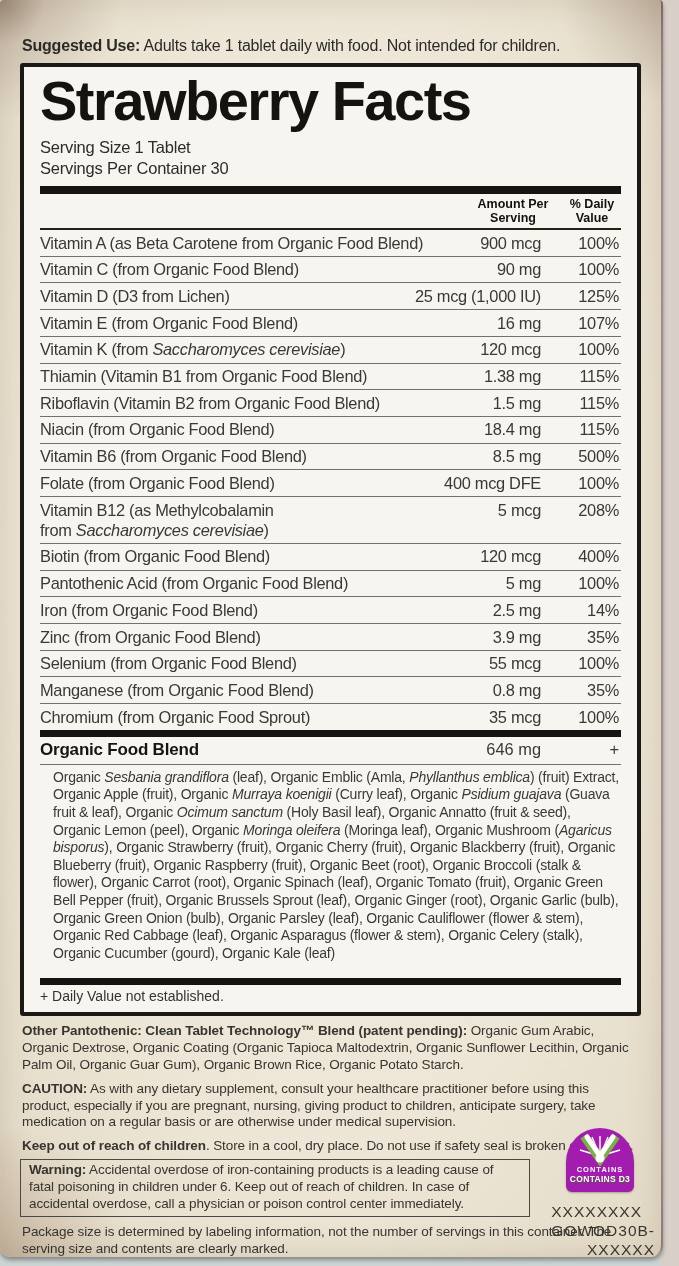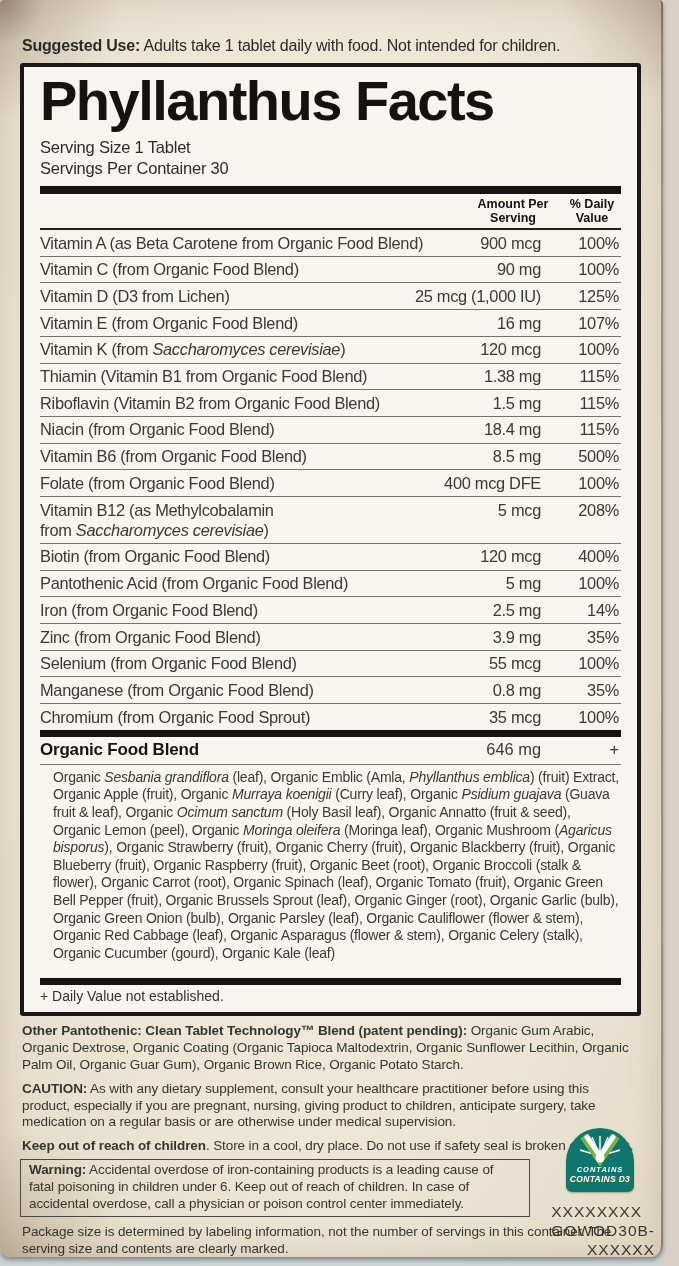--- a/index.html
+++ b/index.html
@@ -71,45 +71,44 @@
     margin:4px 2px 0 0;width:492px;
     border:1.5px solid #4a4842;padding:2px 8px 4px 8px;
     font-size:13.5px;line-height:16.8px;color:#37352f;letter-spacing:-0.1px;
   }
   .pkg{max-width:600px;}
   .made{max-width:460px;margin-top:6px;}
 
   .right-col{position:absolute;right:24px;top:1128px;width:110px;text-align:center;}
   .badge{
     display:inline-block;position:relative;width:68px;height:64px;
-    background:#0f766e;
+    background:#a21caf;
     border-radius:34px 34px 6px 6px;
     box-shadow:0 1px 2px rgba(60,80,30,0.4);
-    font-style:italic;
   }
   .badge svg{display:block;margin:4px auto 0 auto;}
   .badge-contains{font-size:7.5px;line-height:8px;color:#ffffff;letter-spacing:1px;font-weight:bold;}
   .badge-vitashine{font-size:8.5px;line-height:11px;color:#ffffff;font-weight:bold;letter-spacing:0.3px;text-shadow:0 0.5px 0 #3f6a1d;}
   .codes{margin-top:10px;text-align:right;width:150px;margin-left:-40px;}
   .code-line{font-size:15.5px;line-height:19px;color:#3a362f;letter-spacing:1px;}
   .code-line.c1{padding-right:13px;}
 </style>
 </head>
 <body>
 
 <div class="bottom-strip"></div>
 <div class="right-strip"></div>
 
 <div class="label">
   <div class="label-inner">
 
     <p class="suggested"><span class="seg-b">Suggested Use:</span><span> Adults take 1 tablet daily with food. Not intended for children.</span></p>
 
     <div class="facts-box">
-      <h1 class="sf-title">Phyllanthus Facts</h1>
+      <h1 class="sf-title">Strawberry Facts</h1>
       <div class="serving-line">Serving Size 1 Tablet</div>
       <div class="serving-line">Servings Per Container 30</div>
 
       <div class="bar bar-top"></div>
 
       <div class="cols-header">
         <div class="cols-spacer"></div>
         <div class="col-label col-amount">Amount Per Serving</div>
         <div class="col-label col-dv">% Daily Value</div>
       </div>

